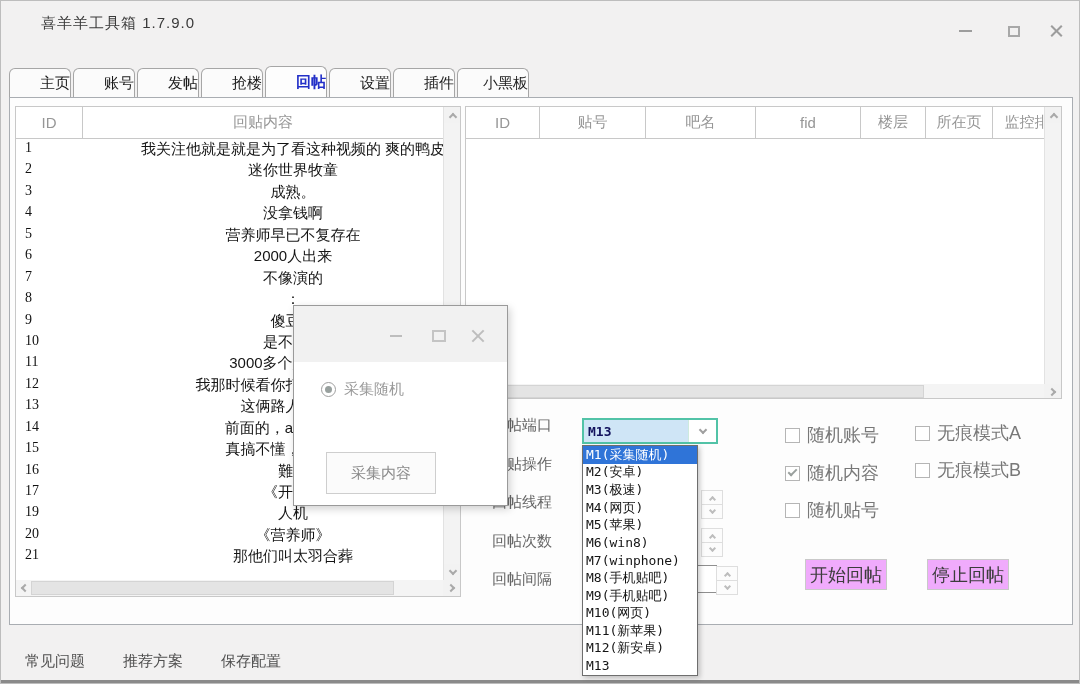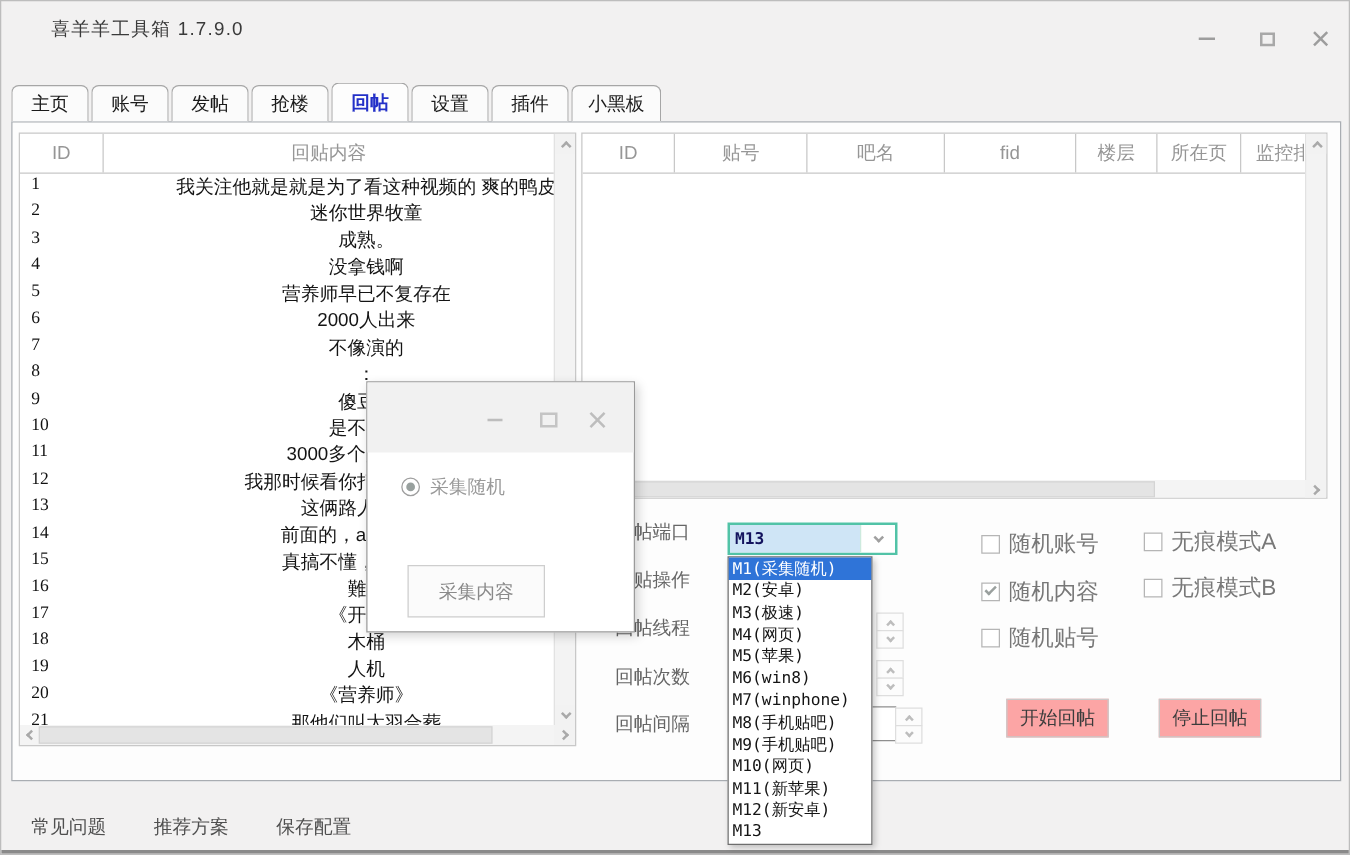--- a/index.html
+++ b/index.html
@@ -12,21 +12,21 @@
   .title-text{left:40px;top:13px;font-size:15px;font-weight:normal;color:#3a3a3a;letter-spacing:1px}
   .winctl{width:22px;height:22px;display:flex;align-items:center;justify-content:center;top:19px;cursor:default}
   .minbar{width:13px;height:2px;background:#9d9d9d}
   .maxbox{width:12px;height:11px;border:2px solid #a8a8a8;background:transparent}
   .xwrap{position:relative;width:14px;height:14px}
   .xbar{position:absolute;left:0;top:6px;width:15px;height:2px;background:#9d9d9d}
   .xbar.a{transform:rotate(45deg)}.xbar.b{transform:rotate(-45deg)}
 
   
   .tabstrip{left:8px;top:67px;display:flex;z-index:6}
-  .tab{width:62px;height:29px;margin-right:2px;display:flex;align-items:center;justify-content:center;
+  .tab{width:62px;height:29px;margin-right:2px;display:flex;align-items:center;justify-content:flex-end;
     background:#fbfbfb;border:1px solid #a6a6a6;border-bottom:none;border-radius:6px 6px 0 0;
     font-size:15px;color:#1a1a1a;cursor:default}
   .tab.wide{width:72px}
   .tab.active{height:31px;margin-top:-2px;background:#fdfdfd;color:#2330c8;font-weight:bold;z-index:7}
 
   
   .panel{left:8px;top:96px;width:1064px;height:528px;background:#fdfdfd;border:1px solid #a9adb2}
 
   
   .tbl{background:#fff;border:1px solid #c8c8c8;overflow:hidden}
@@ -77,22 +77,22 @@
   .spin .sb{width:22px;height:15px;border:1px solid #dedede;background:#fcfcfc;display:flex;align-items:center;justify-content:center}
   .spin .sb + .sb{margin-top:-1px}
   .spin .chev{width:5px;height:5px;border-color:#bdbdbd}
   .interval-input{left:677px;top:467px;width:30px;height:28px;border:1px solid #8f8f8f;background:#fff;z-index:4}
 
   .cbrow{display:flex;align-items:center;gap:7px}
   .cbox{width:15px;height:15px;border:1px solid #b5b5b5;background:#fff;display:flex;align-items:center;justify-content:center}
   .checkmark{width:9px;height:5px;border-left:2px solid #9aa09e;border-bottom:2px solid #9aa09e;transform:rotate(-45deg);margin-top:-3px}
   .cblabel{font-size:18px;color:#787878}
 
-  .pbtn{width:82px;height:31px;border:1px solid #c9c9c9;background:#fca5a5;display:flex;align-items:center;justify-content:center;
-    font-size:15px;color:#3c3c3c;cursor:default}
+  .pbtn{width:82px;height:31px;border:1px solid #c9c9c9;background:#f0abfc;display:flex;align-items:center;justify-content:center;
+    font-size:18px;color:#3c3c3c;cursor:default}
 
   
   .dialog{left:292px;top:304px;width:215px;height:201px;background:#fff;border:1px solid #9a9a9a;
     box-shadow:2px 3px 8px rgba(0,0,0,.18);z-index:50}
   .dlg-title{position:absolute;left:0;top:0;width:213px;height:56px;background:#f1f1f1}
   .dlg-ctl{position:absolute;top:20px;width:20px;height:20px;display:flex;align-items:center;justify-content:center}
   .dlg-min{left:92px}.dlg-max{left:135px}.dlg-close{left:173px}
   .dlg-minbar{width:12px;height:2px;background:#bdbdbd}
   .dlg-maxbox{width:14px;height:12px;border:2px solid #c4c4c4}
   .dlg-x{position:relative;width:14px;height:14px}
@@ -232,24 +232,20 @@
           </div>
         <div class="lt-row">
             <span class="lt-id">16</span>
             <span class="lt-content">難細</span>
           </div>
         <div class="lt-row">
             <span class="lt-id">17</span>
             <span class="lt-content">《开枪》</span>
           </div>
         <div class="lt-row">
-            <span class="lt-id">18</span>
-            <span class="lt-content">木桶</span>
-          </div>
-        <div class="lt-row">
             <span class="lt-id">19</span>
             <span class="lt-content">人机</span>
           </div>
         <div class="lt-row">
             <span class="lt-id">20</span>
             <span class="lt-content">《营养师》</span>
           </div>
         <div class="lt-row">
             <span class="lt-id">21</span>
             <span class="lt-content">那他们叫太羽合葬</span>

